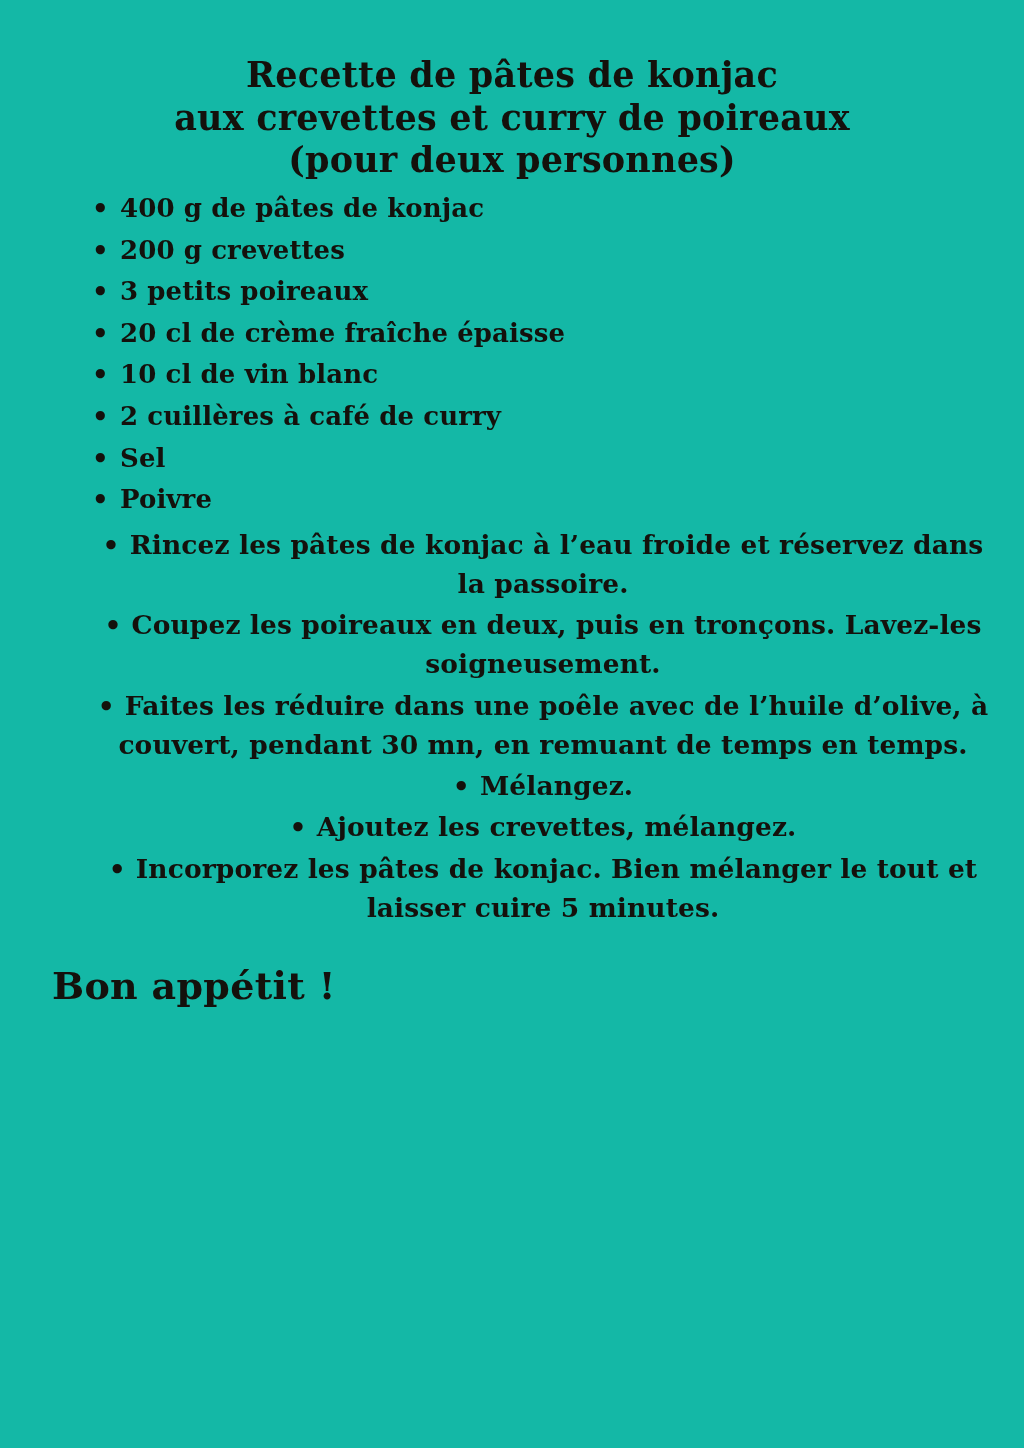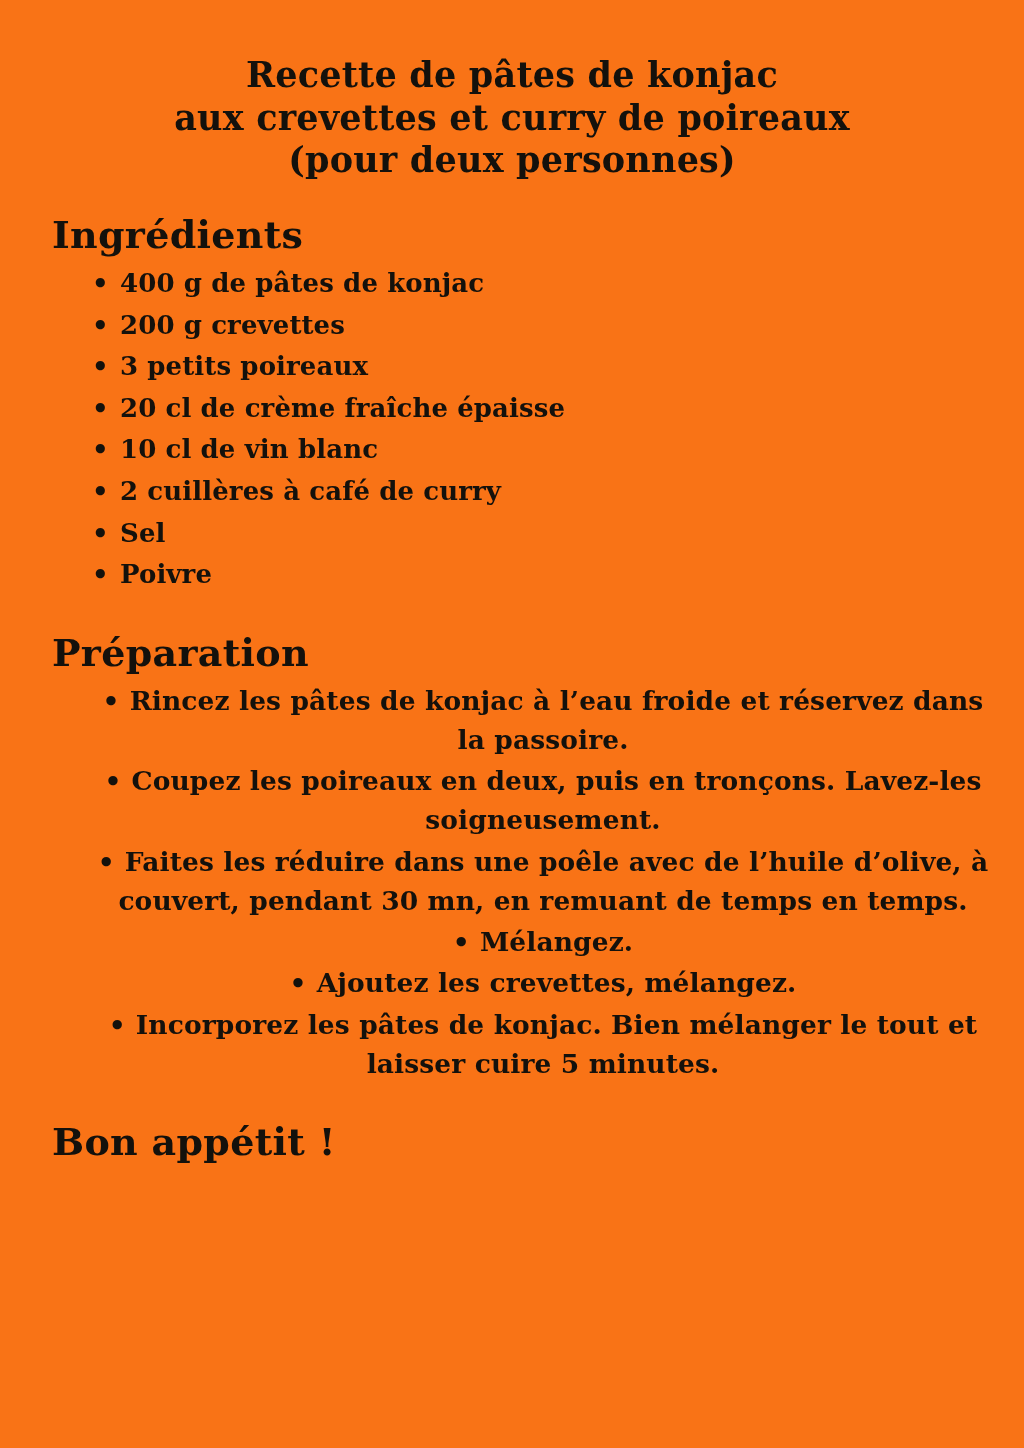--- a/index.html
+++ b/index.html
@@ -90,42 +90,40 @@
     font-size: 38px;
     font-weight: bold;
     margin: 36px 0 0 18px;
     letter-spacing: 0.3px;
     color: #14110c;
   }
 </style>
 </head>
 <body style="background: rgb(249, 183, 85);">
 
-<div class="page" style="background: #f97316;">
+<div class="page" style="background: #14b8a6;">
 
   <div class="title">
     <span class="tline">Recette de pâtes de konjac</span>
     <span class="tline">aux crevettes et curry de poireaux</span>
     <span class="tline">(pour deux personnes)</span>
   </div>
 
-  <h2 class="section">Ingrédients</h2>
 
   <ul class="list">
     <li>400 g de pâtes de konjac</li>
     <li>200 g crevettes</li>
     <li>3 petits poireaux</li>
     <li>20 cl de crème fraîche épaisse</li>
     <li>10 cl de vin blanc</li>
     <li>2 cuillères à café de curry</li>
     <li>Sel</li>
     <li>Poivre</li>
   </ul>
 
-  <h2 class="section prep">Préparation</h2>
 
   <ul class="steps">
     <li><span class="bullet">•</span><span>Rincez les pâtes de konjac à l’eau froide et réservez dans la passoire.</span></li>
     <li><span class="bullet">•</span><span>Coupez les poireaux en deux, puis en tronçons. Lavez-les soigneusement.</span></li>
     <li><span class="bullet">•</span><span>Faites les réduire dans une poêle avec de l’huile d’olive, à couvert, pendant 30 mn, en remuant de temps en temps.</span></li>
     <li><span class="bullet">•</span><span>Mélangez.</span></li>
     <li><span class="bullet">•</span><span>Ajoutez les crevettes, mélangez.</span></li>
     <li><span class="bullet">•</span><span>Incorporez les pâtes de konjac. Bien mélanger le tout et laisser cuire 5 minutes.</span></li>
   </ul>
 

